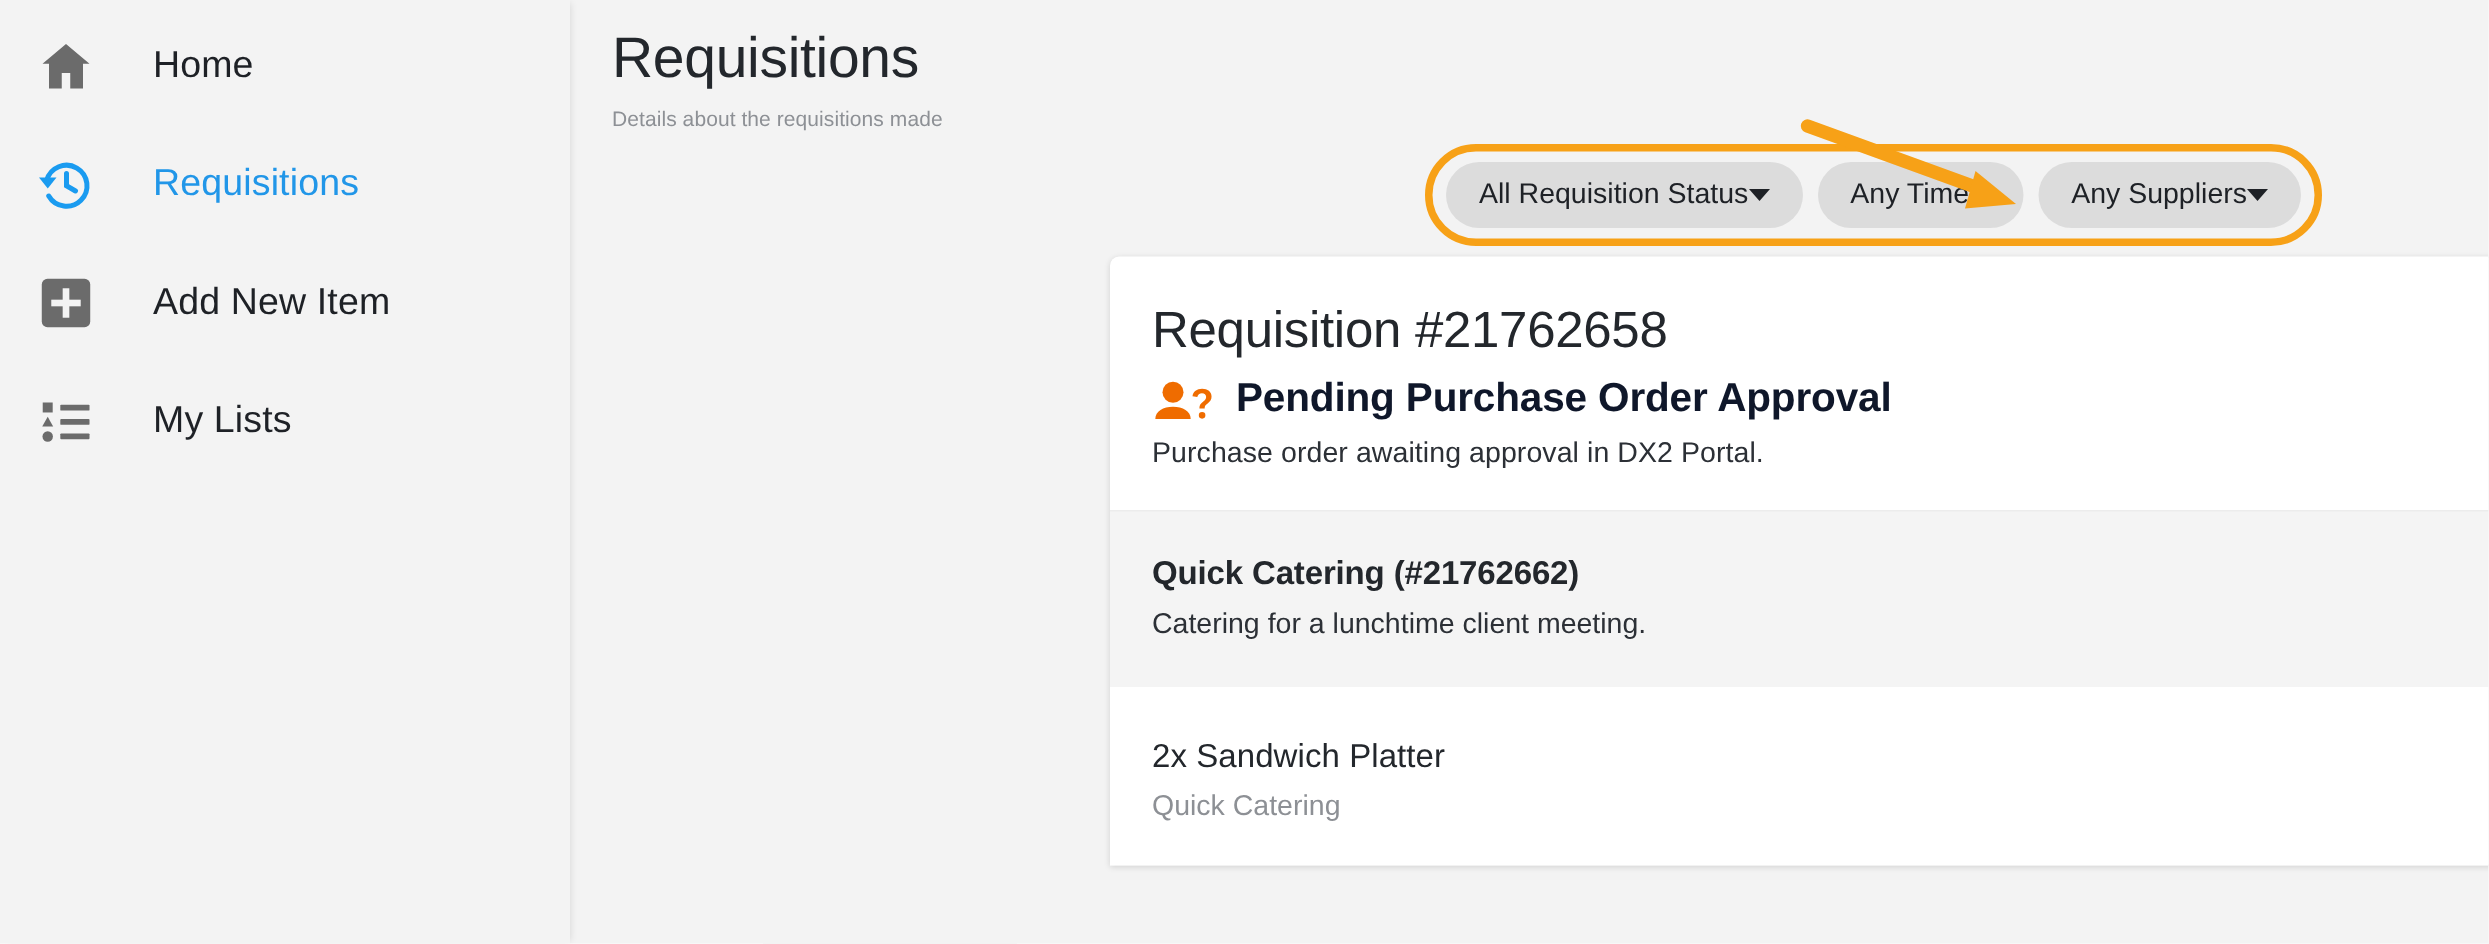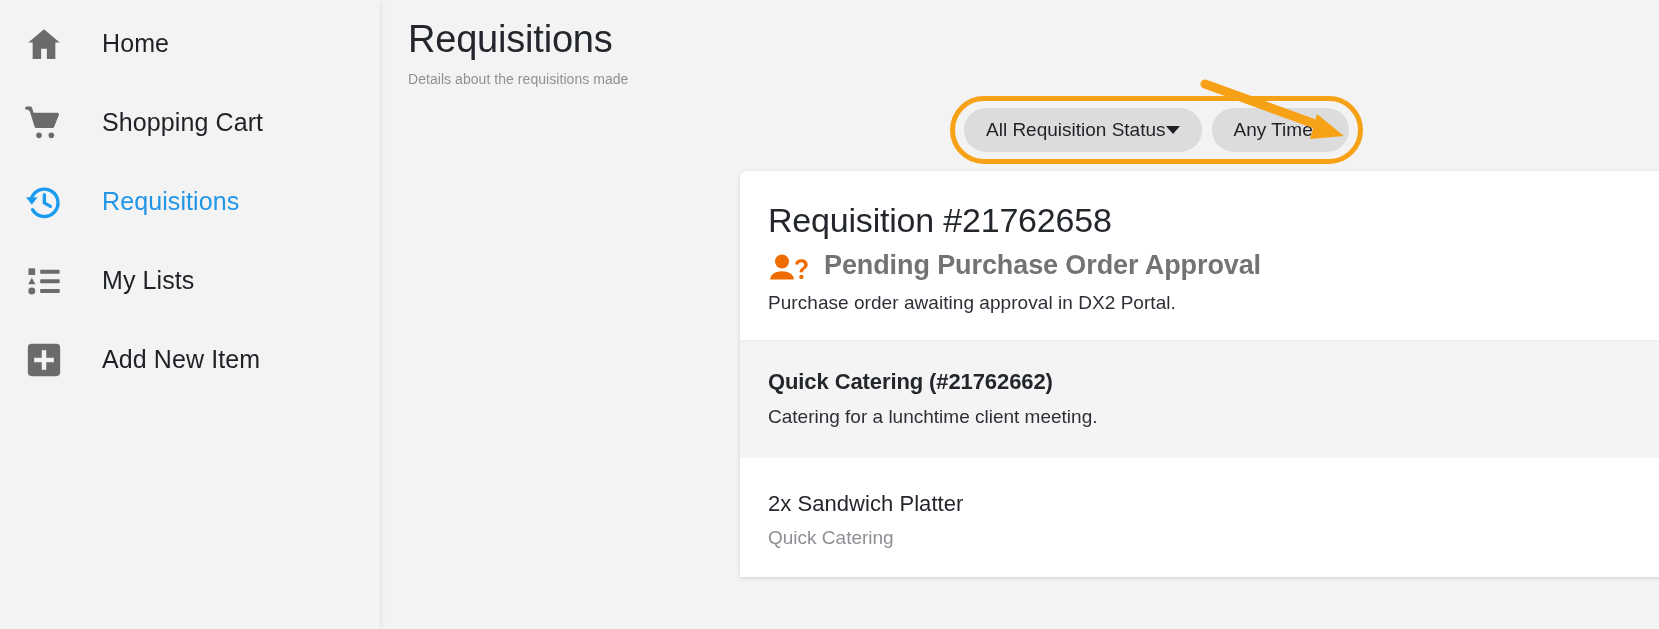--- a/index.html
+++ b/index.html
@@ -178,21 +178,21 @@
   .status-icon {
     flex: 0 0 auto;
     display: flex;
     align-items: flex-end;
     color: #ef6c00;
   }
 
   .status-text {
     font-size: 27px;
     font-weight: 700;
-    color: #737373;
+    color: #0f172a;
     letter-spacing: -0.1px;
   }
 
   .status-desc {
     font-size: 19px;
     color: #2c3036;
     margin-top: 11px;
     letter-spacing: 0.05px;
   }
 
@@ -243,85 +243,78 @@
 
     <div class="nav-item">
       <span class="nav-icon">
         <svg width="40" height="40" viewBox="0 0 24 24" fill="currentColor">
           <path d="M12 3.2 2.6 11.1h2.6V21h5.1v-6.2h3.4V21h5.1v-9.9h2.6z"></path>
         </svg>
       </span>
       <span class="nav-label">Home</span>
     </div>
 
-    <div class="nav-item">
-      <span class="nav-icon">
-        <svg width="40" height="40" viewBox="0 0 24 24" fill="none" stroke="currentColor" stroke-width="1.9" stroke-linecap="round" stroke-linejoin="round">
-          <path d="M1.6 3.1h2.2l1.1 3.3m0 0 2.2 7.2h9.8l2.8-7.2z" fill="currentColor" stroke="none"></path>
-          <path d="M1.6 3.1h2.3l3.4 11h9.9l2.8-7.3H5.1"></path>
-          <circle cx="9" cy="19.4" r="1.7" fill="currentColor" stroke="none"></circle>
-          <circle cx="16.4" cy="19.4" r="1.7" fill="currentColor" stroke="none"></circle>
-        </svg>
-      </span>
-      <span class="nav-label">Shopping Cart</span>
-    </div>
 
     <div class="nav-item active">
       <span class="nav-icon">
         <svg width="40" height="40" viewBox="0 0 24 24" fill="none" stroke="currentColor" stroke-width="2" stroke-linecap="round">
           <path d="M4.3 10.3A8.2 8.2 0 1 1 5.1 16.6"></path>
           <polygon points="1.2,9.2 8.2,9.2 4.7,13.6" fill="currentColor" stroke="none"></polygon>
           <path d="M12.2 7.6v4.9l3.6 2.1"></path>
         </svg>
       </span>
       <span class="nav-label">Requisitions</span>
+    </div>
+
+    <div class="nav-item">
+      <span class="nav-icon">
+        <svg width="38" height="38" viewBox="0 0 24 24">
+          <rect x="1.8" y="1.8" width="20.4" height="20.4" rx="2.4" fill="currentColor"></rect>
+          <rect x="10.6" y="5.8" width="2.8" height="12.4" fill="#f3f3f3"></rect>
+          <rect x="5.8" y="10.6" width="12.4" height="2.8" fill="#f3f3f3"></rect>
+        </svg>
+      </span>
+      <span class="nav-label">Add New Item</span>
     </div>
 
     <div class="nav-item">
       <span class="nav-icon">
         <svg width="38" height="38" viewBox="0 0 24 24" fill="currentColor">
           <rect x="2.2" y="4.0" width="4.2" height="4.2"></rect>
           <polygon points="4.3,10.0 6.6,14.1 2.0,14.1"></polygon>
           <circle cx="4.3" cy="18.3" r="2.2"></circle>
           <rect x="9.6" y="4.9" width="12.3" height="2.5" rx="0.4"></rect>
           <rect x="9.6" y="10.9" width="12.3" height="2.5" rx="0.4"></rect>
           <rect x="9.6" y="17.0" width="12.3" height="2.5" rx="0.4"></rect>
         </svg>
       </span>
       <span class="nav-label">My Lists</span>
     </div>
 
-    <div class="nav-item">
-      <span class="nav-icon">
-        <svg width="38" height="38" viewBox="0 0 24 24">
-          <rect x="1.8" y="1.8" width="20.4" height="20.4" rx="2.4" fill="currentColor"></rect>
-          <rect x="10.6" y="5.8" width="2.8" height="12.4" fill="#f3f3f3"></rect>
-          <rect x="5.8" y="10.6" width="12.4" height="2.8" fill="#f3f3f3"></rect>
-        </svg>
-      </span>
-      <span class="nav-label">Add New Item</span>
-    </div>
-
 
   </nav>
 
   <main class="main">
 
     <div class="page-header">
       <h1 class="page-title">Requisitions</h1>
       <div class="page-subtitle">Details about the requisitions made</div>
     </div>
 
     <div class="filter-bar">
       <button class="filter-pill">
         <span>All Requisition Status</span>
         <span class="caret"></span>
       </button>
       <button class="filter-pill">
         <span>Any Time</span>
+        <span class="caret"></span>
+      </button>
+      <button class="filter-pill">
+        <span>Any Suppliers</span>
         <span class="caret"></span>
       </button>
     </div>
 
     <svg class="annot-arrow" viewBox="0 0 170 80">
       <line x1="13" y1="12" x2="134" y2="56" stroke="#f7a117" stroke-width="9" stroke-linecap="round"></line>
       <polygon points="125,42 152,64 118,67" fill="#f7a117"></polygon>
     </svg>
 
     <section class="card">

